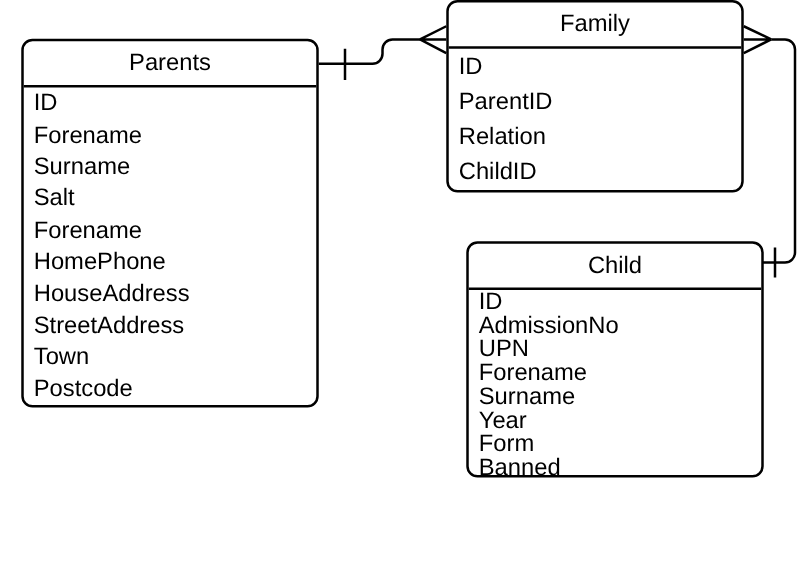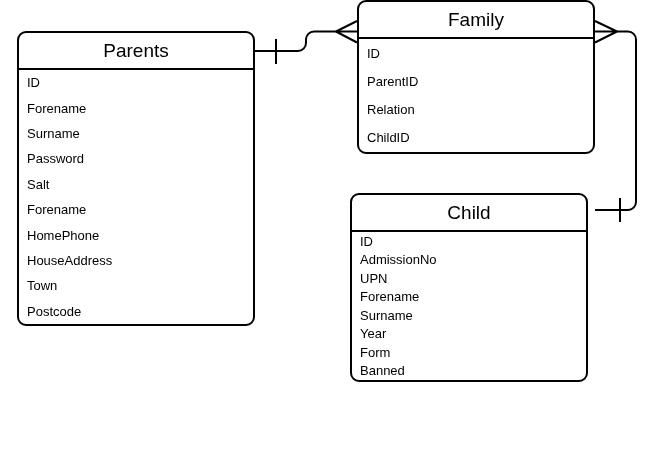--- a/index.html
+++ b/index.html
@@ -52,28 +52,28 @@
     flex: 1 1 auto;
     display: flex;
     flex-direction: column;
     min-height: 0;
   }
   .er-row {
     flex: 1 1 0;
     display: flex;
     align-items: center;
     padding-left: 8px;
-    font-size: 13px;
+    font-size: 19px;
     line-height: 1;
     white-space: nowrap;
   }
   
   #entity-parents { left: 17px;  top: 31px;  width: 238px; height: 295px; }
   #entity-family  { left: 357px; top: 0;  width: 238px; height: 154px; }
-  #entity-child   { left: 350px; top: 193px; width: 238px; height: 189px; }
+  #entity-child   { left: 373px; top: 193px; width: 238px; height: 189px; }
 </style>
 </head>
 <body>
 
 <div class="canvas">
 
   <svg class="connectors" viewBox="0 0 645 468" xmlns="http://www.w3.org/2000/svg">
     <g>
       <path d="M255,51 H298 a8,8 0 0 0 8,-8 v-3.5 a8,8 0 0 1 8,-8 H336"></path>
       <path d="M276,39 V64"></path>
@@ -85,25 +85,25 @@
       <path d="M617,31.5 L595,21 M617,31.5 H595 M617,31.5 L595,42.5"></path>
     </g>
   </svg>
 
   <div class="entity" id="entity-parents">
     <div class="entity-header">Parents</div>
     <div class="entity-rows">
         <div class="er-row">ID</div>
         <div class="er-row">Forename</div>
         <div class="er-row">Surname</div>
-        <div class="er-row">Password</div>
         <div class="er-row">Salt</div>
         <div class="er-row">Forename</div>
         <div class="er-row">HomePhone</div>
         <div class="er-row">HouseAddress</div>
+        <div class="er-row">StreetAddress</div>
         <div class="er-row">Town</div>
         <div class="er-row">Postcode</div>
       </div>
   </div>
 
   <div class="entity" id="entity-family">
     <div class="entity-header">Family</div>
     <div class="entity-rows">
         <div class="er-row">ID</div>
         <div class="er-row">ParentID</div>

